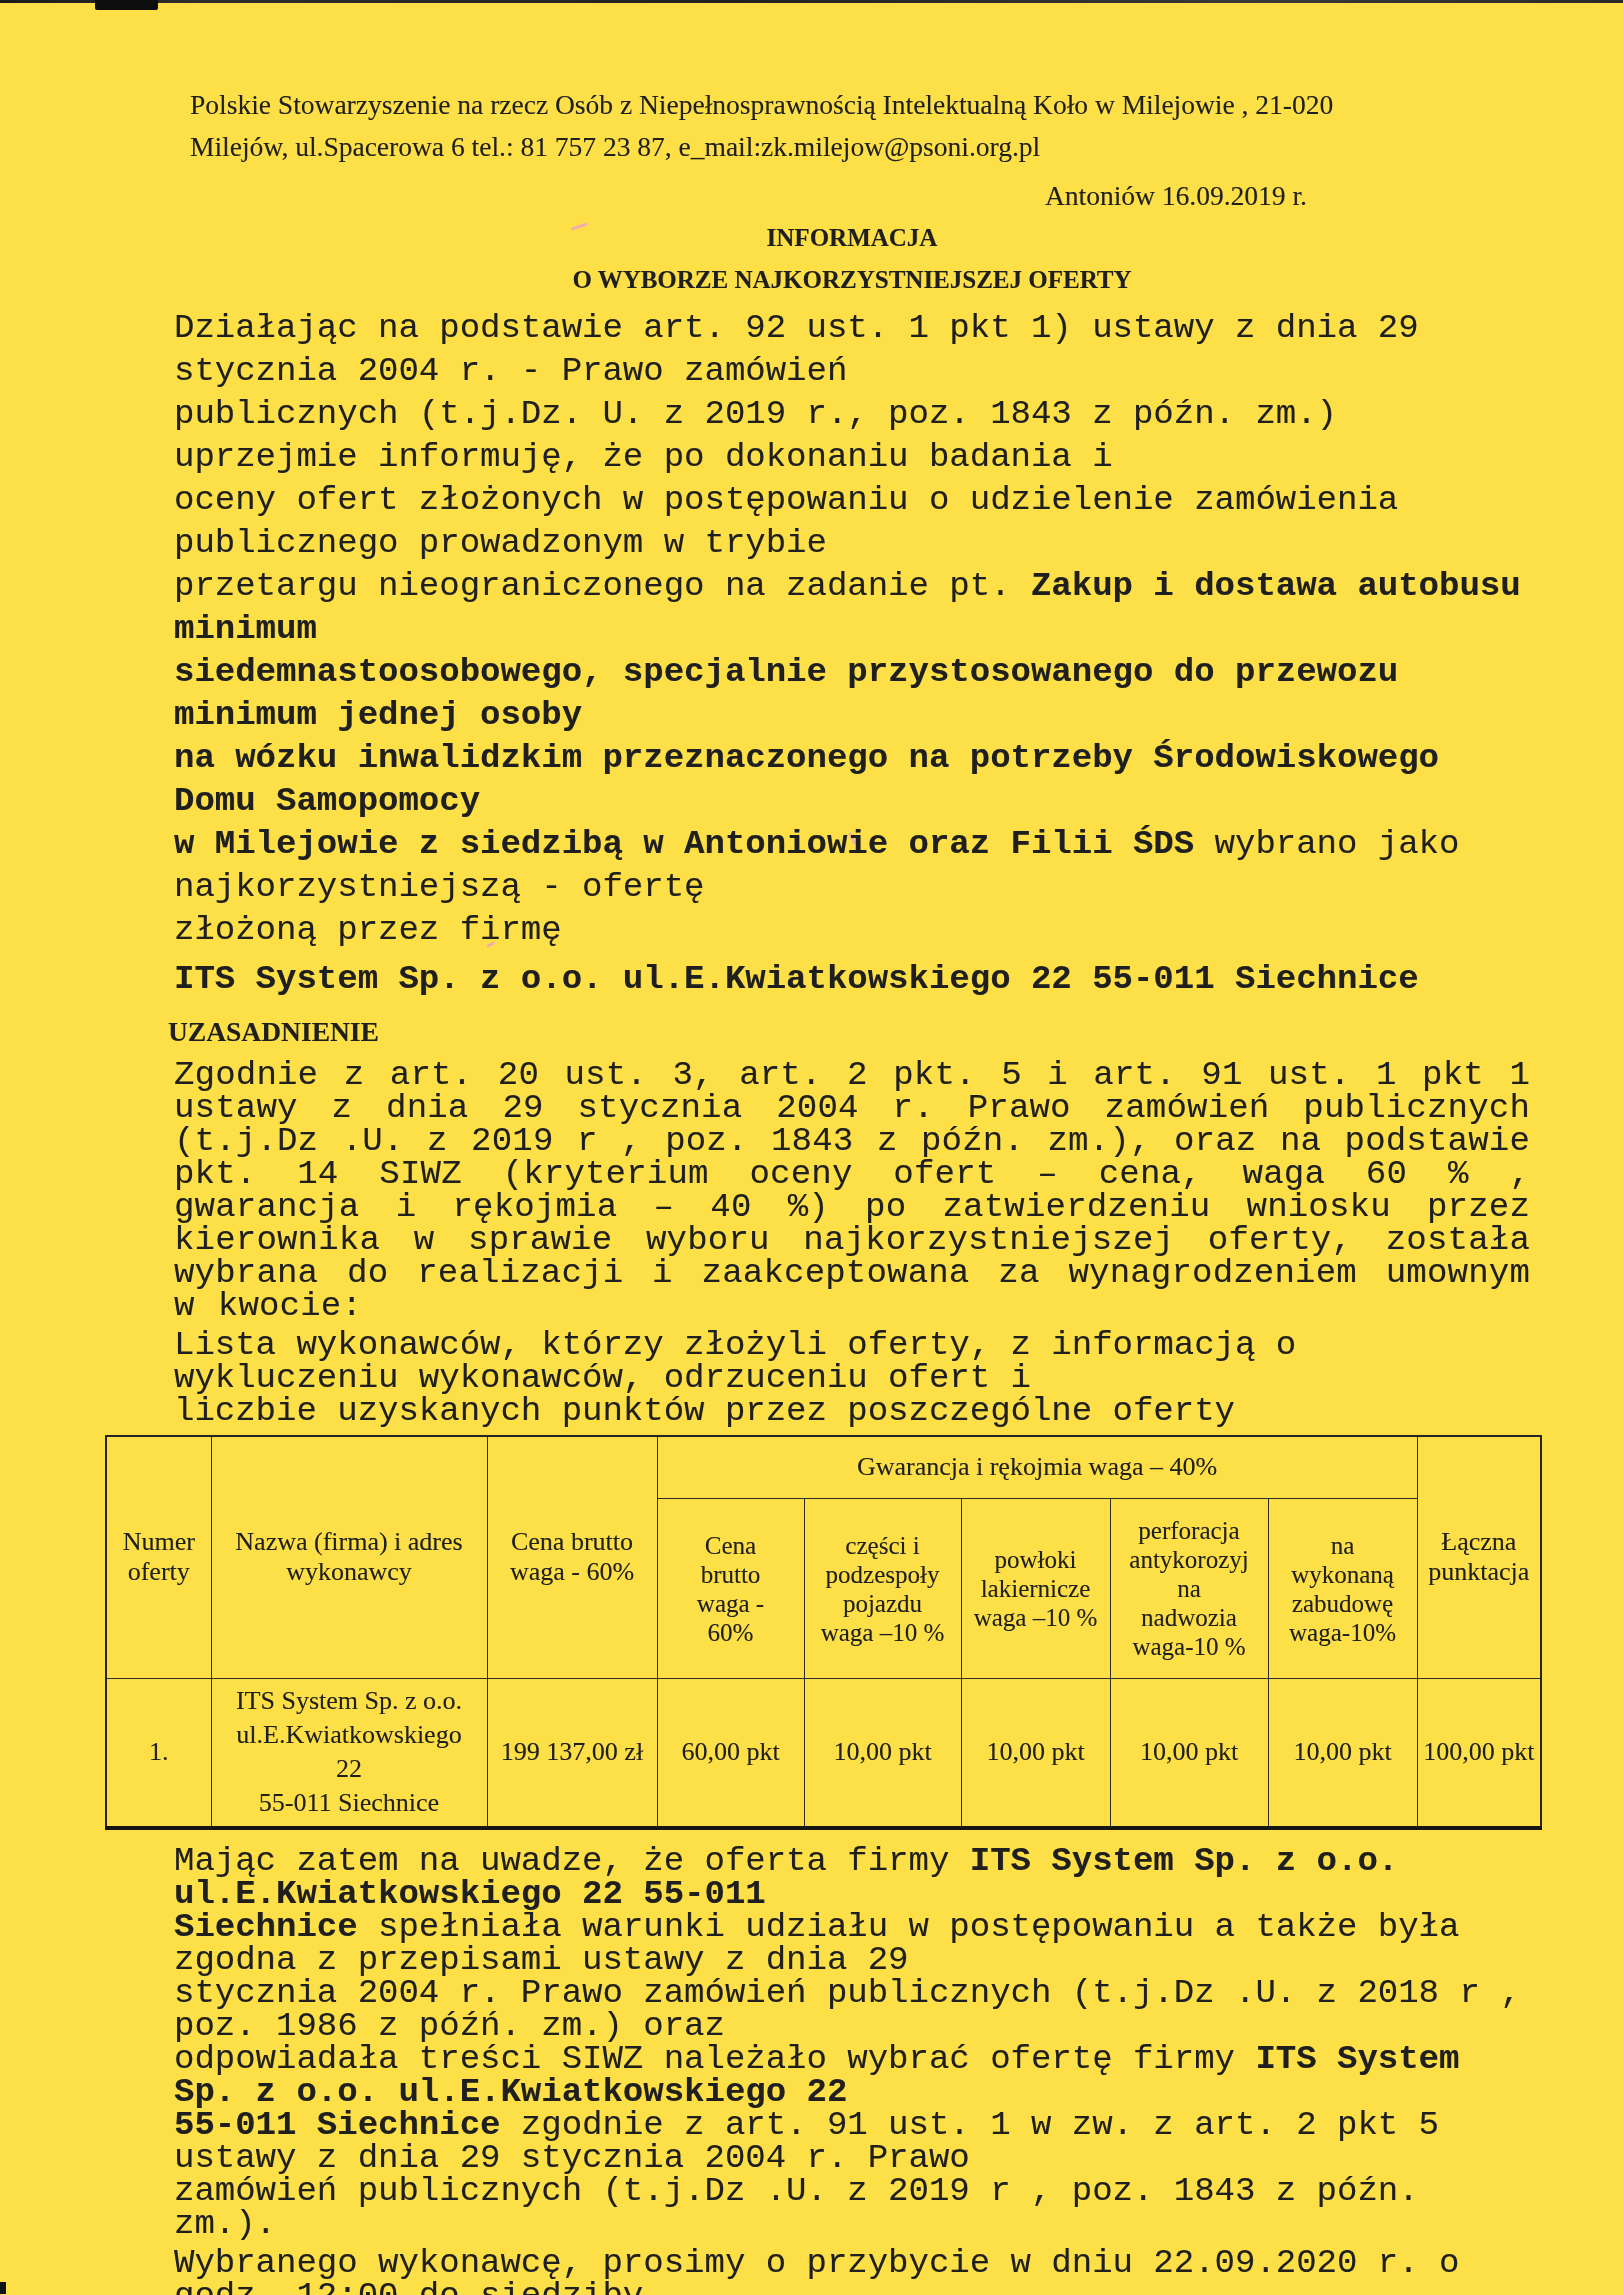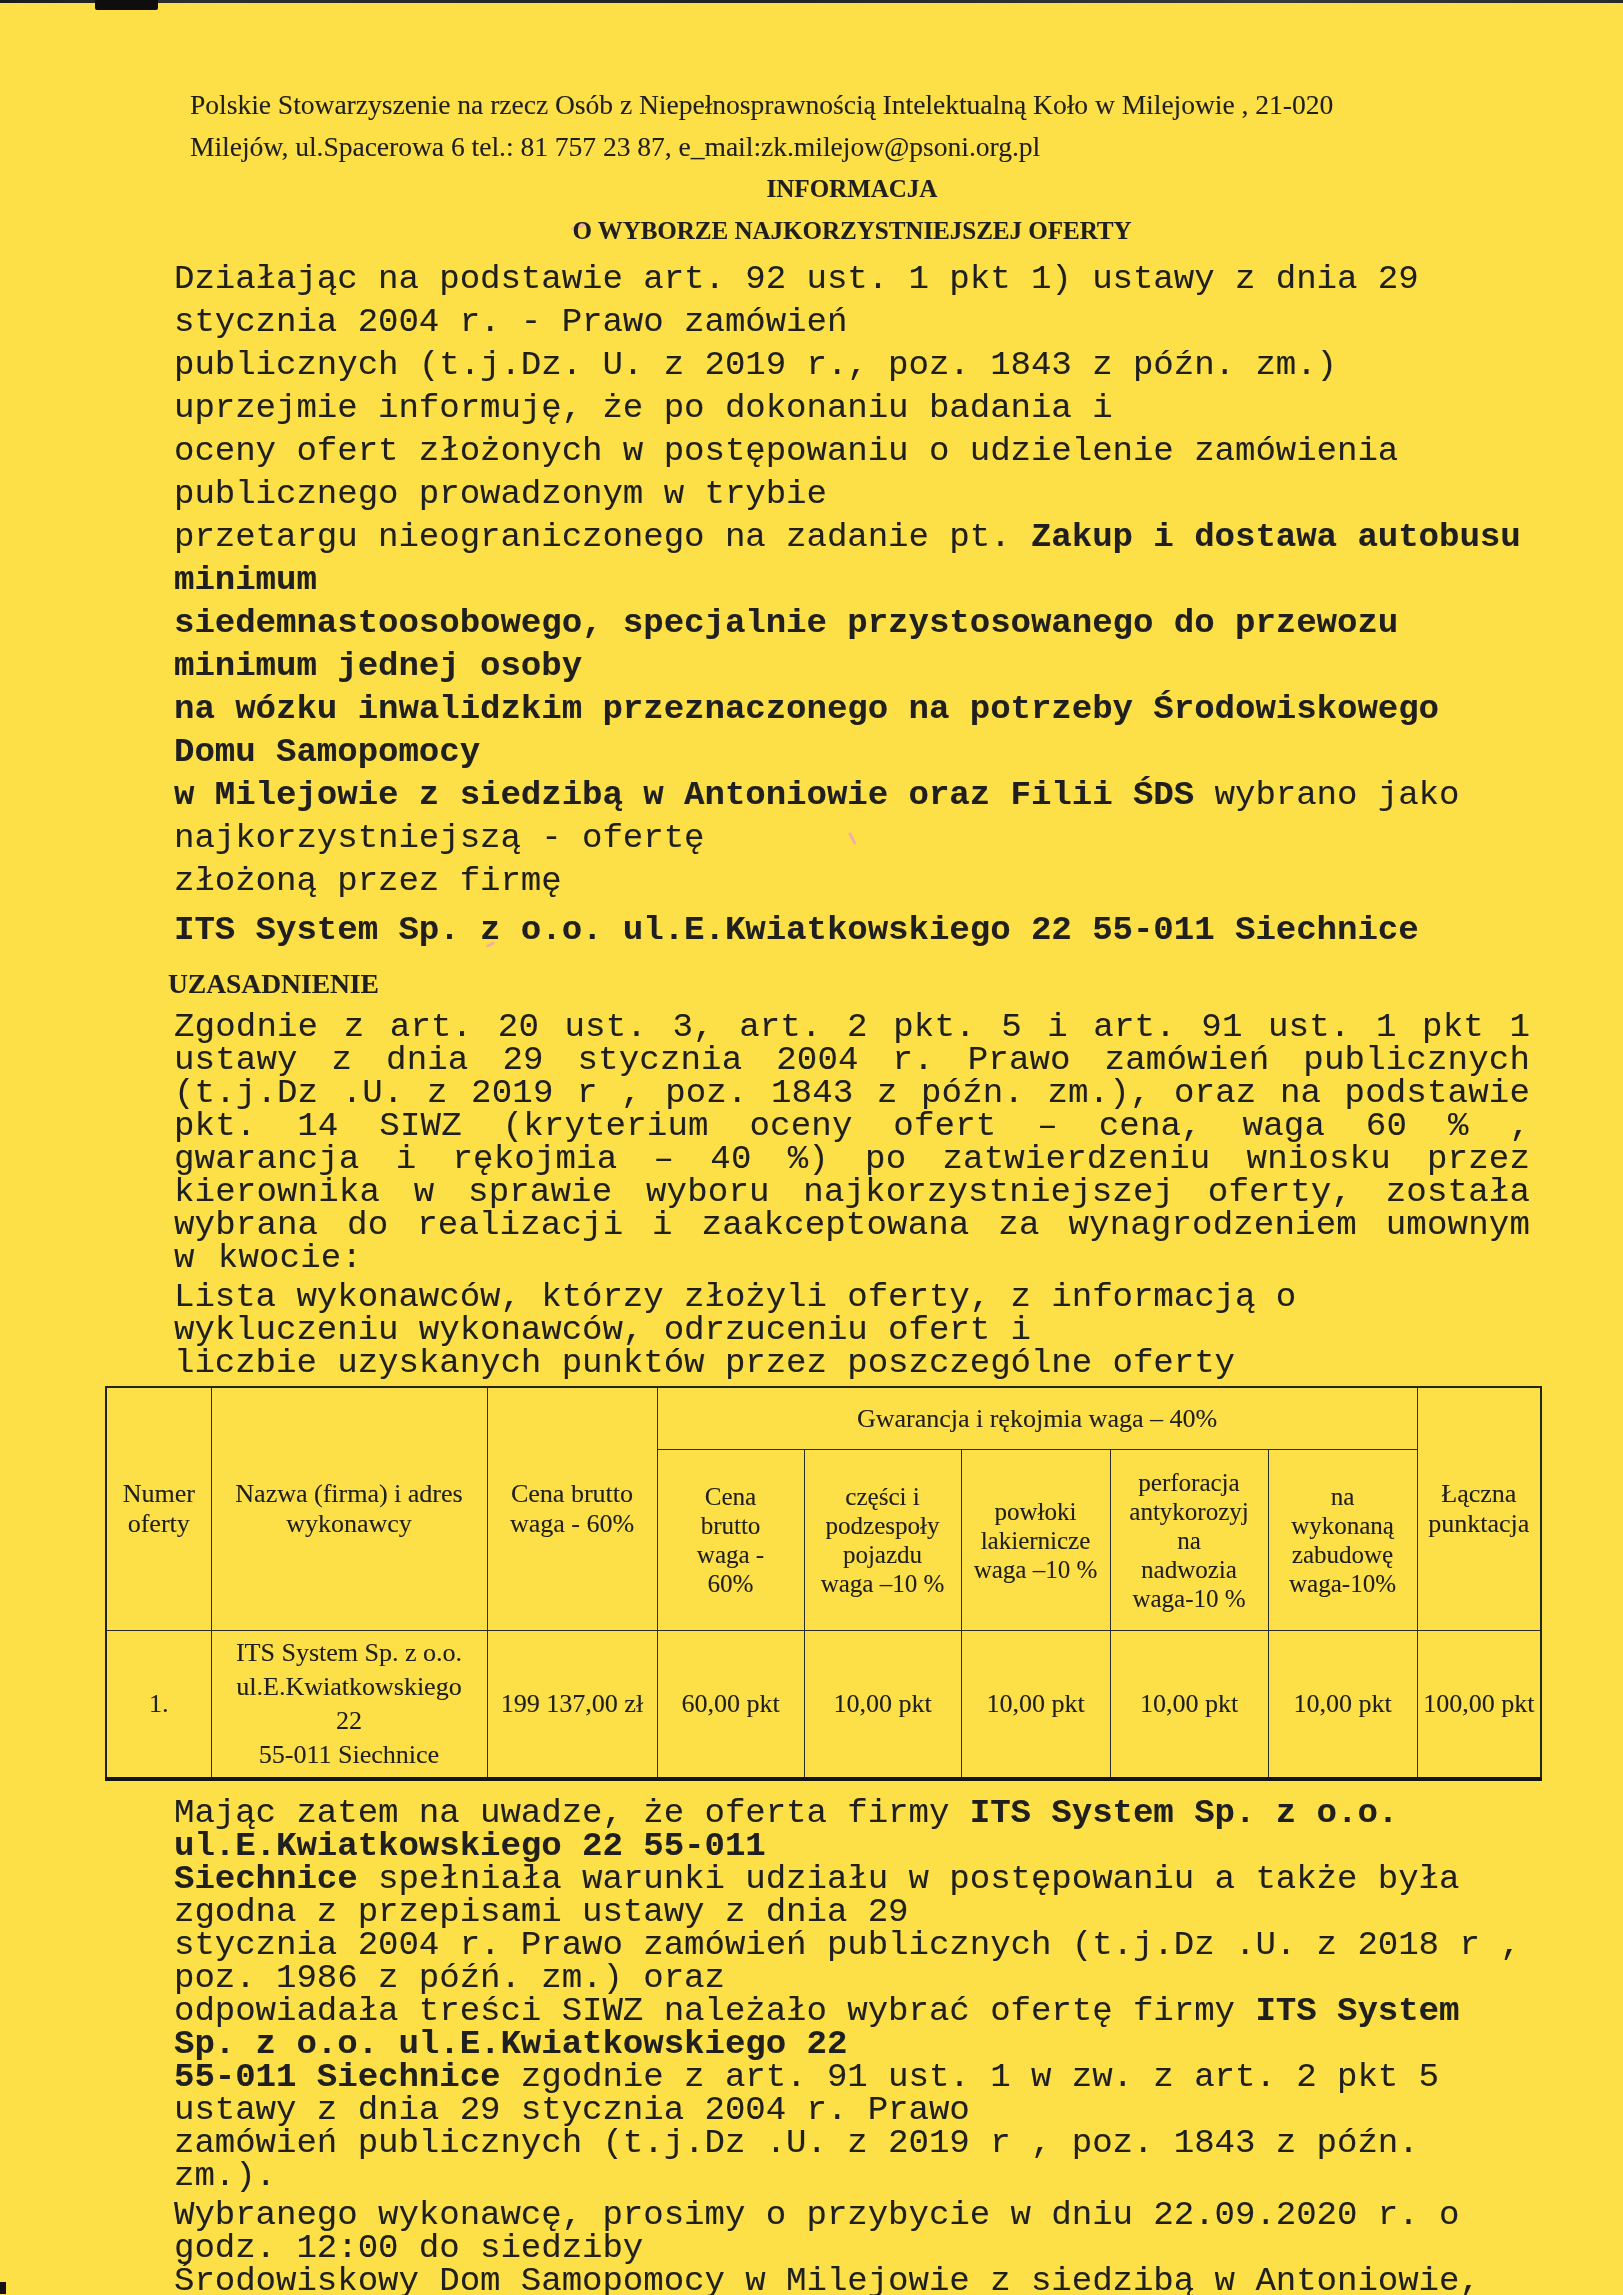--- a/index.html
+++ b/index.html
@@ -88,20 +88,21 @@
   <div class="artifact scan-bottomleft"></div>
   <div class="artifact pink pink-1"></div>
   <div class="artifact pink pink-2"></div>
   <div class="artifact pink pink-3"></div>
 
   <div class="content">
 
     <div class="org-header">Polskie Stowarzyszenie  na rzecz Osób z Niepełnosprawnością Intelektualną Koło w Milejowie , 21-020
 Milejów, ul.Spacerowa 6 tel.: 81 757 23 87, e_mail:zk.milejow@psoni.org.pl</div>
 
+    <div class="dateline">Antoniów 16.09.2019 r.</div>
 
     <h1 class="doc-title">INFORMACJA</h1>
     <h1 class="doc-title">O WYBORZE NAJKORZYSTNIEJSZEJ OFERTY</h1>
 
     <p class="para wide"><span>Działając na podstawie art. 92 ust. 1 pkt 1) ustawy z dnia 29 stycznia 2004 r. - Prawo zamówień
 publicznych (t.j.Dz. U. z 2019 r., poz. 1843 z późn. zm.) uprzejmie informuję, że po dokonaniu badania i
 oceny ofert złożonych w postępowaniu o udzielenie zamówienia publicznego prowadzonym w trybie
 przetargu nieograniczonego na zadanie pt. </span><b>Zakup i dostawa autobusu minimum
 siedemnastoosobowego, specjalnie przystosowanego do przewozu minimum jednej osoby
 na wózku inwalidzkim przeznaczonego na potrzeby Środowiskowego Domu Samopomocy

